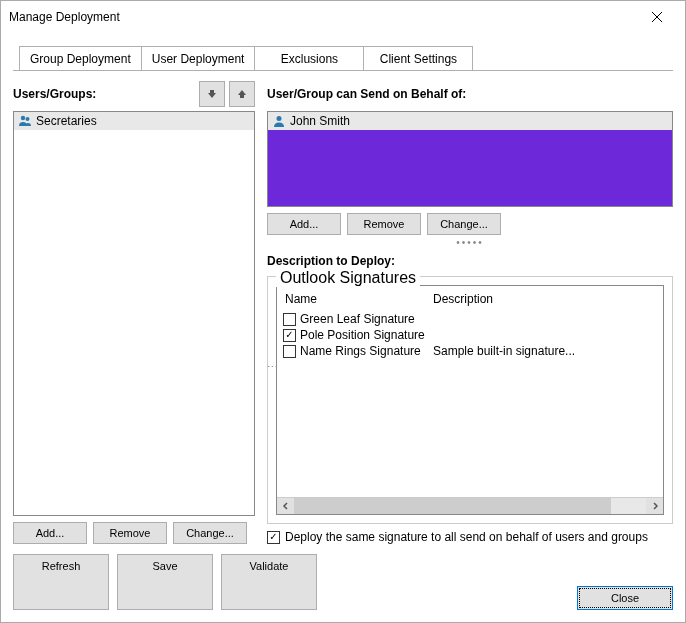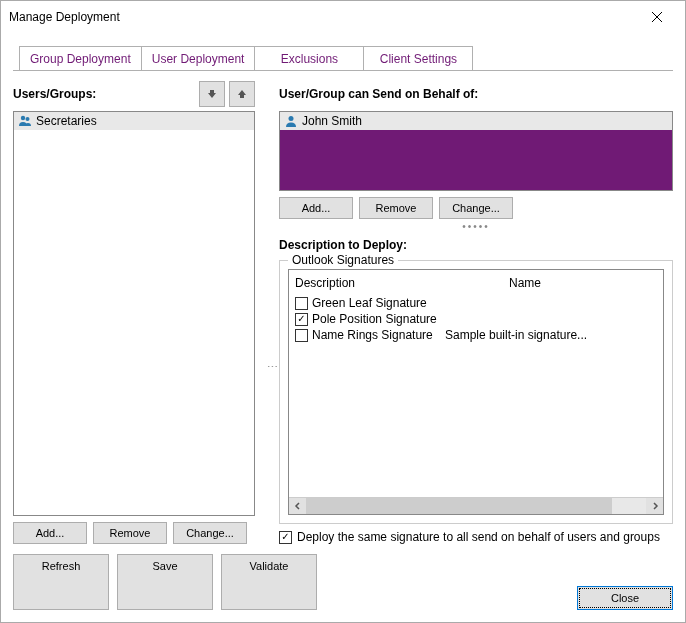--- a/index.html
+++ b/index.html
@@ -50,27 +50,27 @@
   text-align: center;
   position: relative;
   top: 1px;
 }
 .tab.active {
   background: #fff;
   border-bottom: 1px solid #fff;
   z-index: 2;
   top: 0;
 }
-.tab.inactive { color: #701a75; }
+.tab.inactive { color: #000000; }
 .content {
   border-top: 1px solid #b0b0b0;
   margin: 0 12px;
   flex: 1;
   display: flex;
-  gap: 24px;
+  gap: 12px;
   padding-top: 10px;
   position: relative;
 }
 .left-pane {
   width: 242px;
   display: flex;
   flex-direction: column;
 }
 .right-pane {
   flex: 1;
@@ -129,22 +129,22 @@
 }
 .btn.focused {
   border: 1px solid #0078d7;
   outline: 1px dotted #000;
   outline-offset: -3px;
   margin-top: 32px;
 }
 .section-label { font-weight: bold; margin: 4px 0 4px 0; }
 .behalf-list {
   border: 1px solid #888;
-  height: 80px;
-  background: #701a75;
+  height: 96px;
+  background: #6d28d9;
   overflow: auto;
 }
 .dots {
   text-align: center;
   color: #888;
   letter-spacing: 2px;
   margin: 2px 0;
   font-size: 10px;
 }
 .fieldset {
@@ -155,21 +155,21 @@
   flex-direction: column;
   position: relative;
   margin-top: 4px;
 }
 .fieldset-legend {
   position: absolute;
   top: -8px;
   left: 8px;
   background: #fff;
   padding: 0 4px;
-  font-size: 12px;
+  font-size: 16px;
 }
 .sig-table {
   border: 1px solid #888;
   flex: 1;
   display: flex;
   flex-direction: column;
   overflow: hidden;
 }
 .sig-head {
   display: flex;
@@ -313,24 +313,24 @@
         <div class="btn">Change...</div>
       </div>
       <div class="dots">•••••</div>
 
       <div class="section-label">Description to Deploy:</div>
 
       <div class="fieldset">
         <div class="fieldset-legend">Outlook Signatures</div>
         <div class="sig-table">
           <div class="sig-head">
-            <div class="col col-desc"><span>Description</span></div>
             <div class="col col-name" style="padding-left:2px;">
                 <span>Name</span>
               </div>
+            <div class="col col-desc"><span>Description</span></div>
           </div>
           <div class="sig-body" id="sig-body">
               <div class="sig-row">
                 <div class="col-name">
                   <span class="cb"></span>
                   <span>Green Leaf Signature</span>
                 </div>
                 <div class="col-desc"></div>
               </div>
               <div class="sig-row">

